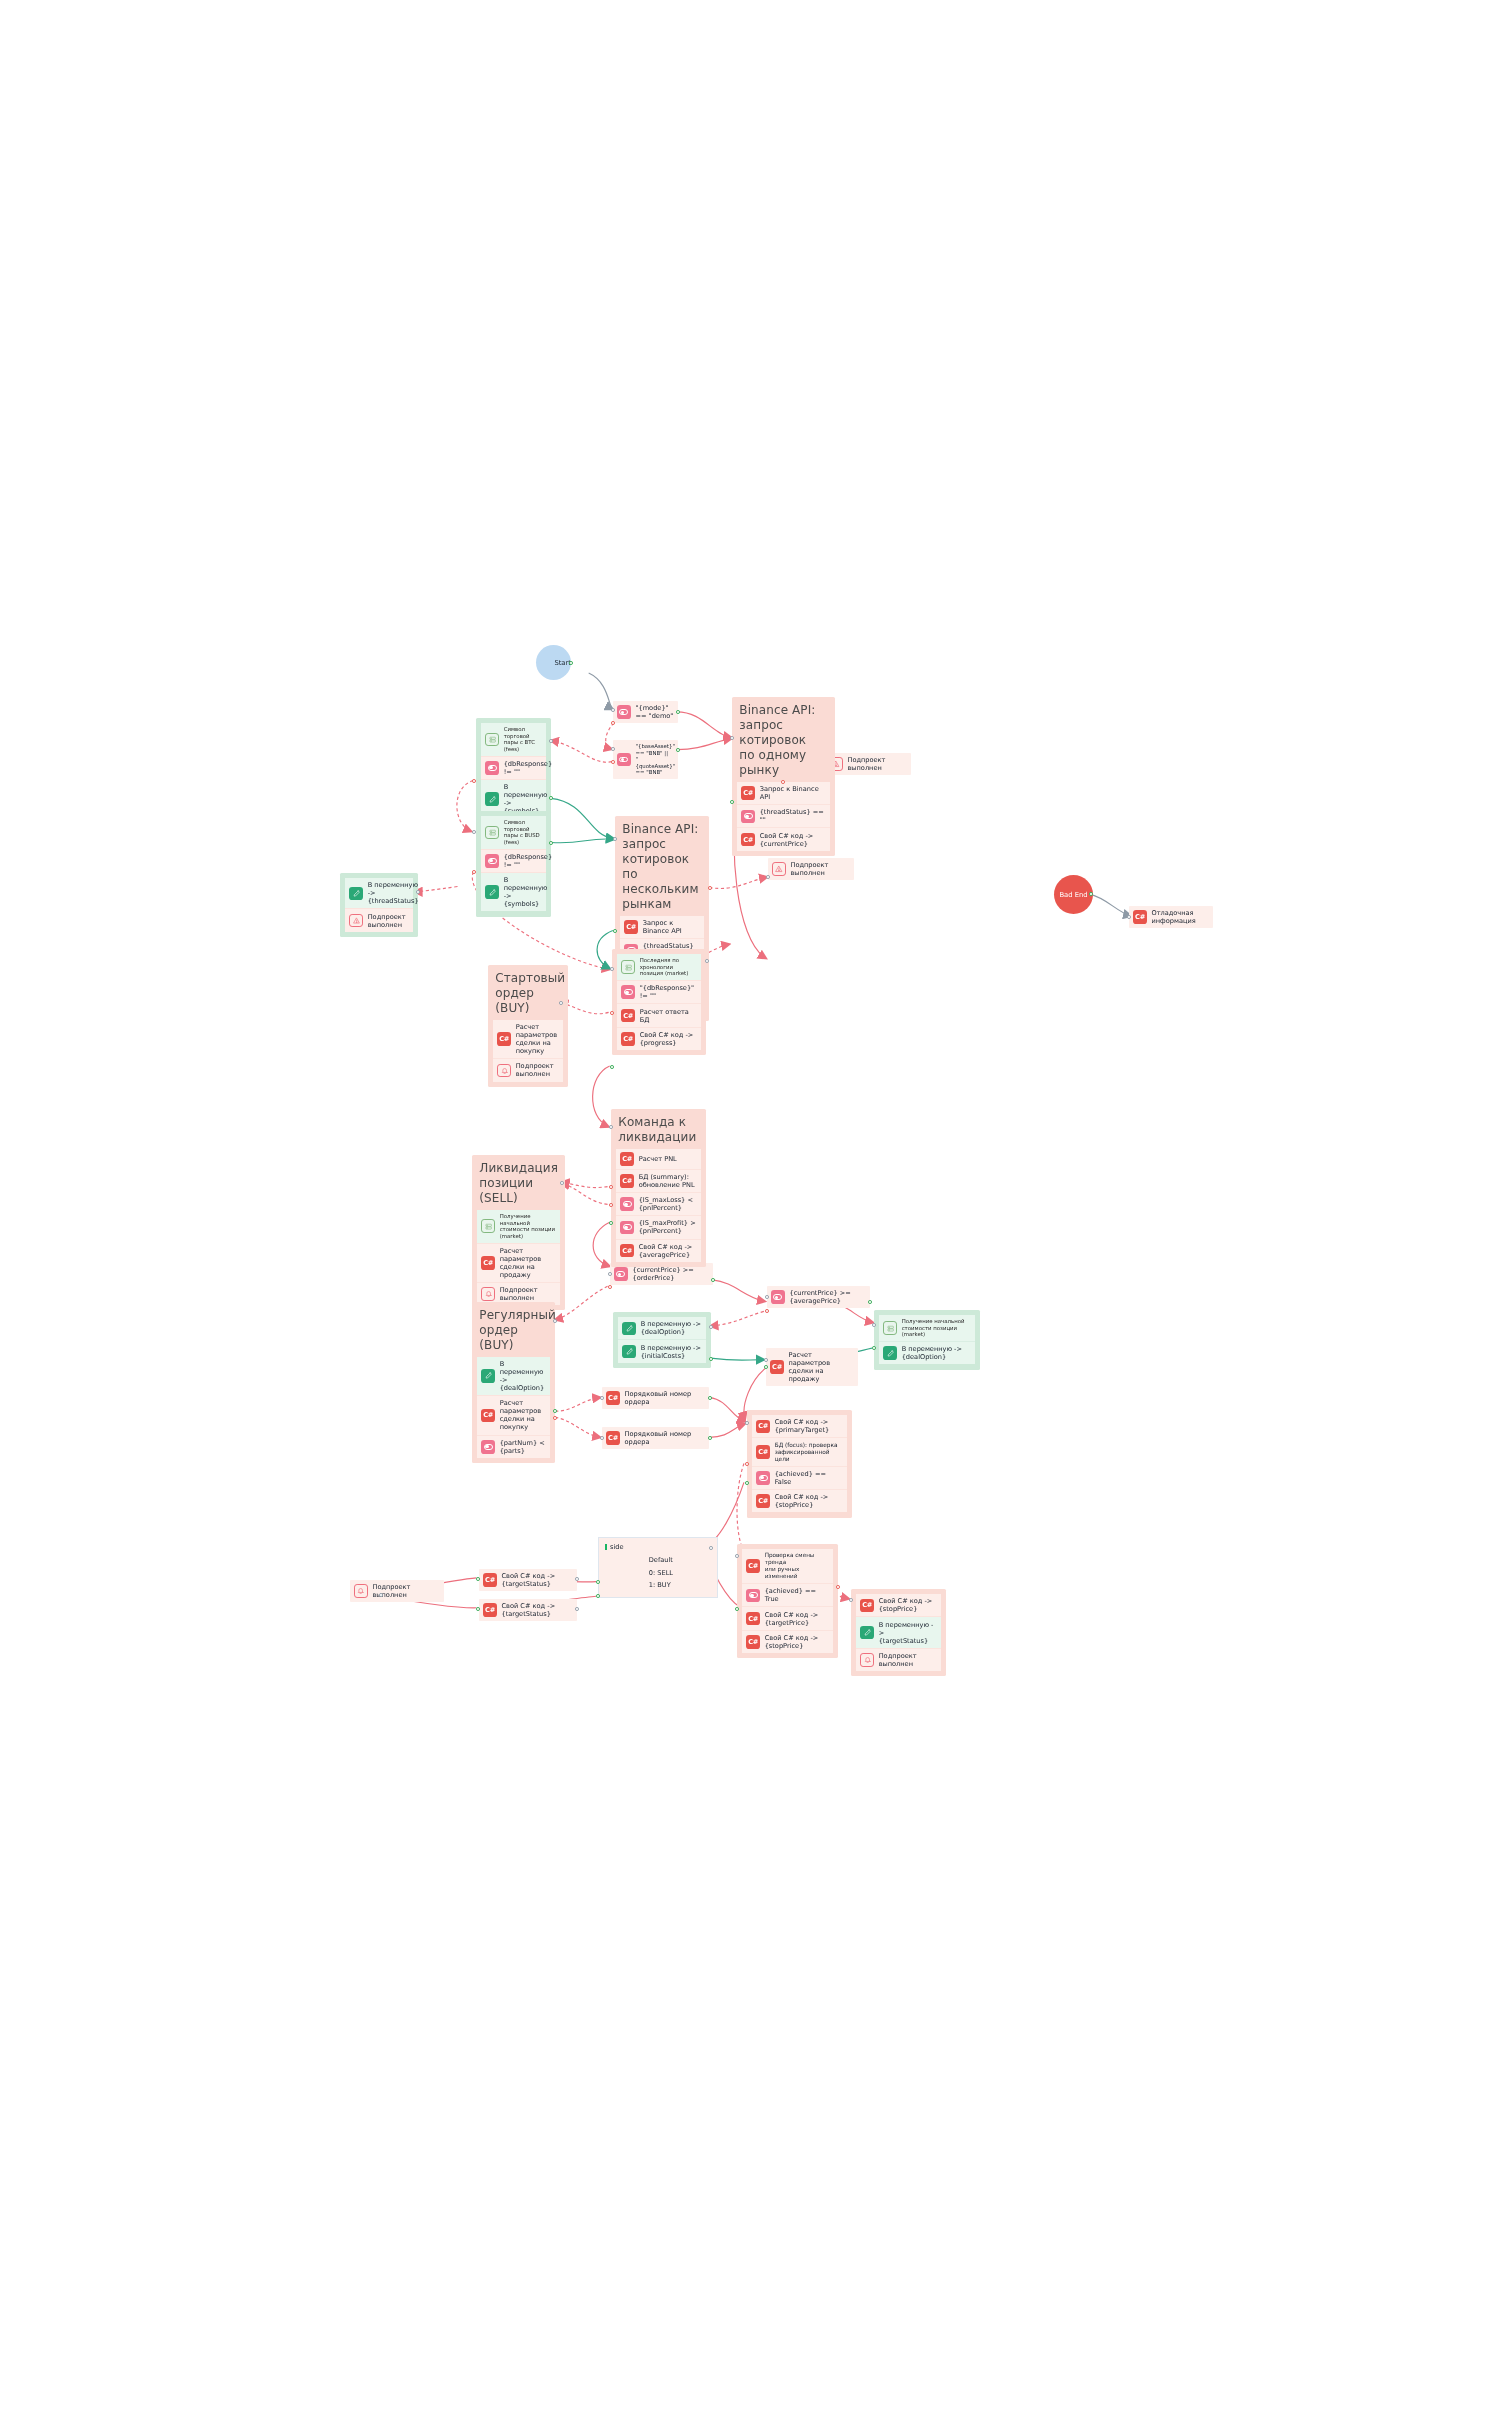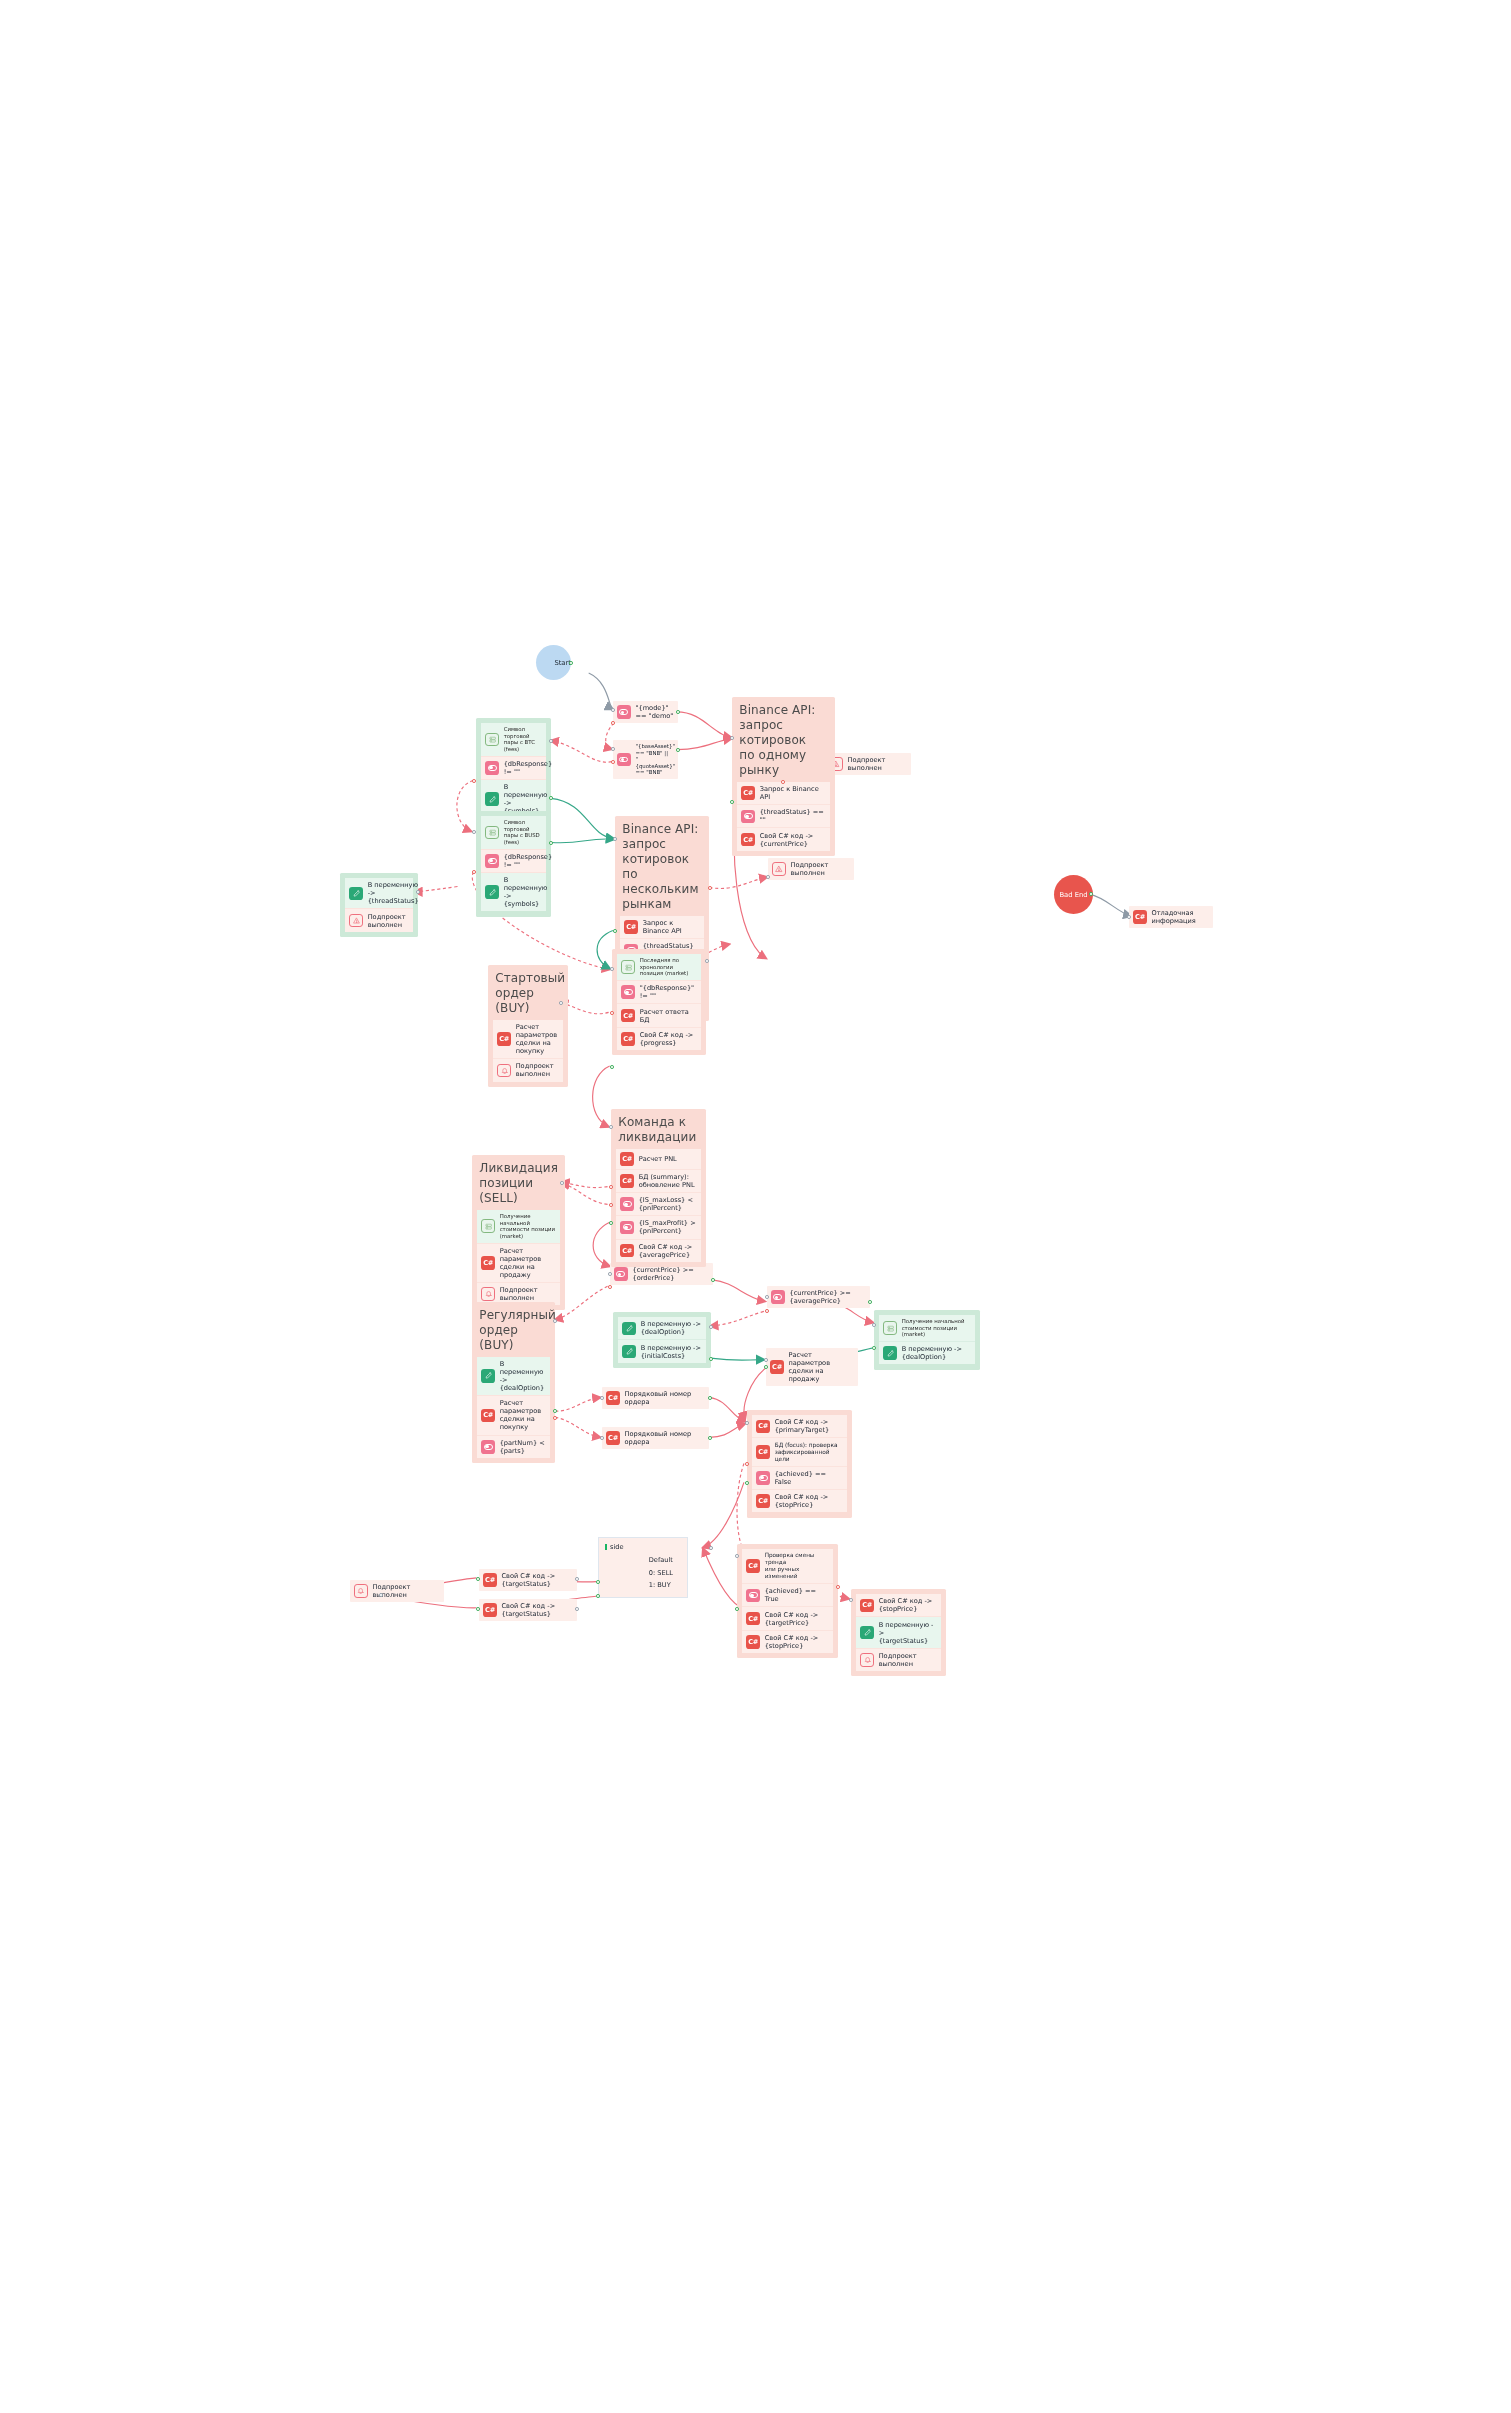--- a/index.html
+++ b/index.html
@@ -431,21 +431,21 @@
     <span class="ico bell">
       <svg width="7.3" height="7.3" viewBox="0 0 24 24" fill="none" stroke="#ef6f7d" stroke-width="2.1" stroke-linecap="round" stroke-linejoin="round">
         <path d="M18 16v-5a6 6 0 1 0-12 0v5l-2 2h16z"></path>
           <path d="M10 21h4"></path>
       </svg>
     </span>
     <span class="lbl">Подпроект выполнен</span>
   </div>
   <div class="port in" style="left:379px; top:1593px;"></div>
 
-  <div class="switch" style="left:598px; top:1537px; width:90px; height:61px;">
+  <div class="switch" style="left:598px; top:1537px; width:120px; height:61px;">
     <div class="sw-head">
       <span class="bar"></span>
       <span>side</span>
     </div>
     <div class="sw-item">Default</div>
     <div class="sw-item">0: SELL</div>
     <div class="sw-item">1: BUY</div>
   </div>
   <div class="port in" style="left:709px; top:1546px;"></div>
   <div class="port out" style="left:596px; top:1580px;"></div>

